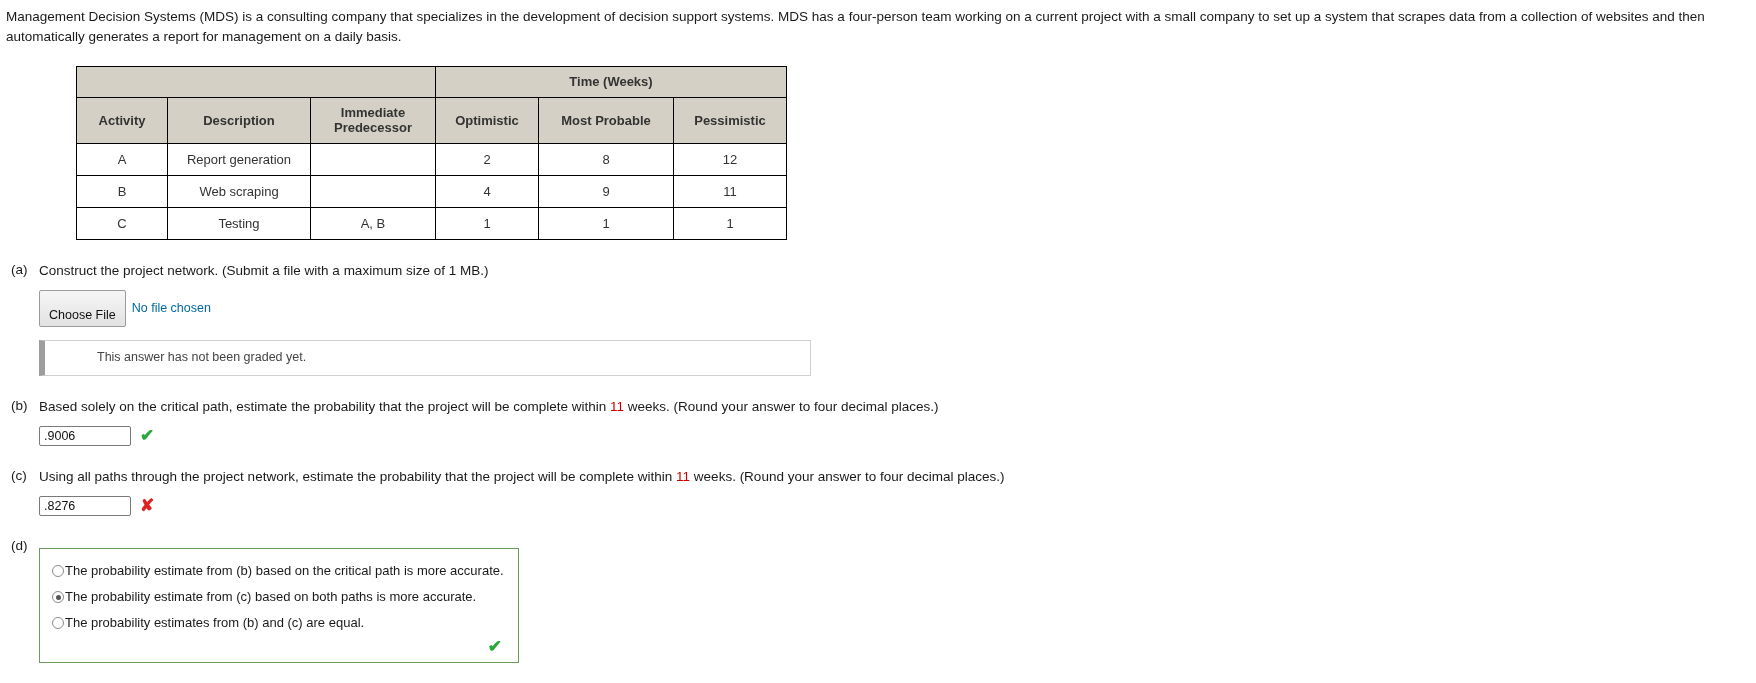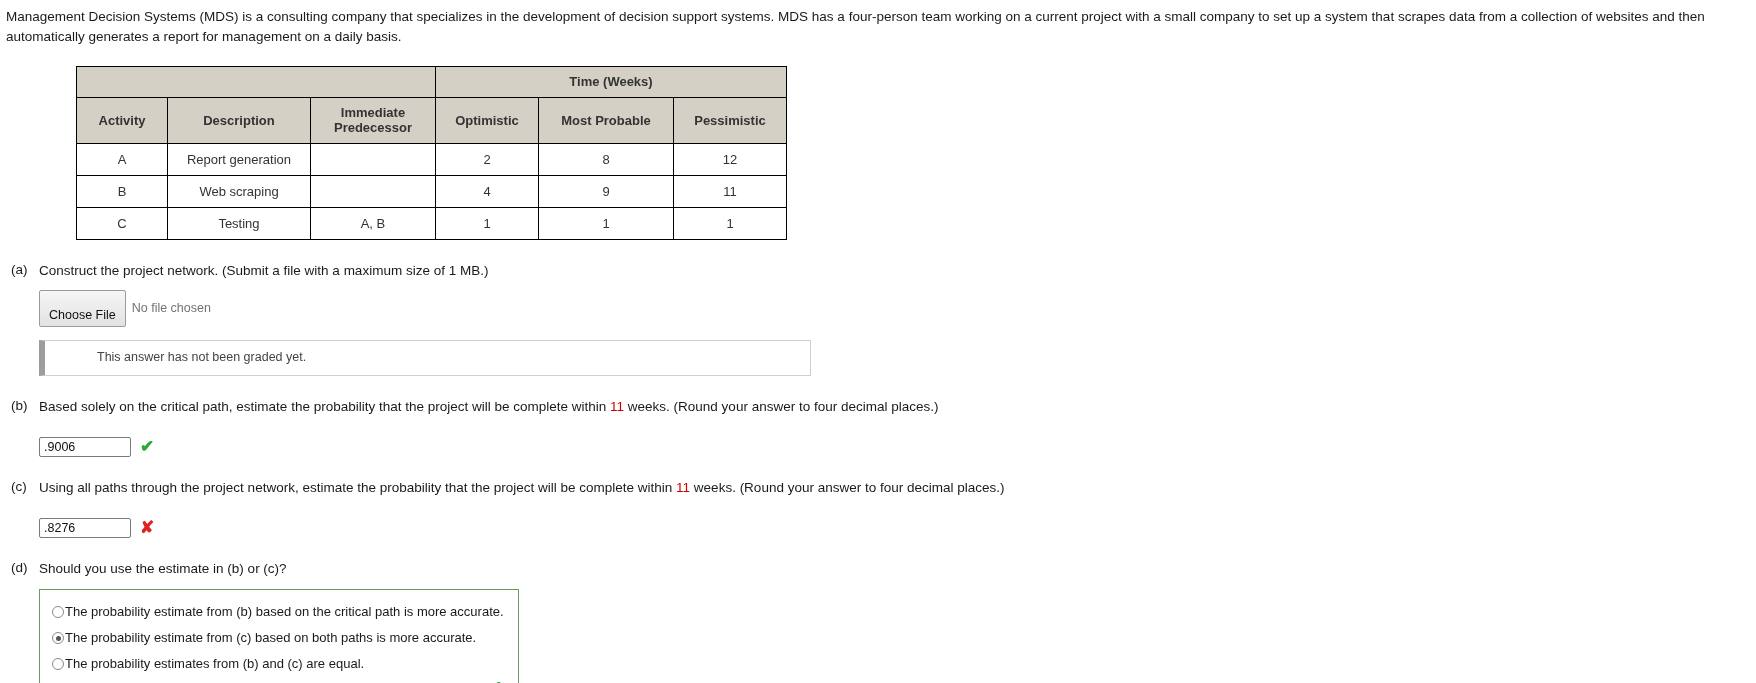--- a/index.html
+++ b/index.html
@@ -106,21 +106,21 @@
     border-radius: 2px;
     padding: 16px 9px 3px 9px;
     font-family: "Liberation Sans", sans-serif;
     font-size: 12.5px;
     color: #111111;
     cursor: pointer;
     line-height: 1.3;
   }
   .no-file-text {
     font-size: 12.5px;
-    color: #737373;
+    color: #0369a1;
   }
 
   
   .ungraded-box {
     margin-top: 13px;
     width: 772px;
     height: 36px;
     border: 1px solid #d0d0d0;
     border-left: 6px solid #9d9d9d;
     background: #ffffff;
@@ -130,21 +130,21 @@
     padding-left: 36px;
   }
   .ungraded-text {
     padding-left: 16px;
     font-size: 12.5px;
     color: #444444;
   }
 
   
   .ans-row {
-    margin-top: 20px;
+    margin-top: 9px;
     display: flex;
     align-items: center;
     gap: 9px;
   }
   input.ans-input {
     width: 92px;
     height: 20px;
     box-sizing: border-box;
     border: 1px solid #7a7a7a;
     border-radius: 2px;
@@ -297,21 +297,20 @@
     <div class="ans-row">
       <input class="ans-input" type="text" value=".8276" style="">
       <span class="mark mark-wrong">✘</span>
     </div>
   </div>
 </div>
 
 <div class="qblock">
   <div class="qlabel">(d)</div>
   <div class="qbody">
-    <div>Should you use the estimate in (b) or (c)?</div>
     <div class="radio-box">
       <div class="radio-item">
         <span class="radio-dot"></span>
         <span class="radio-label">The probability estimate from (b) based on the critical path is more accurate.</span>
       </div>
       <div class="radio-item">
         <span class="radio-dot selected"></span>
         <span class="radio-label">The probability estimate from (c) based on both paths is more accurate.</span>
       </div>
       <div class="radio-item">

